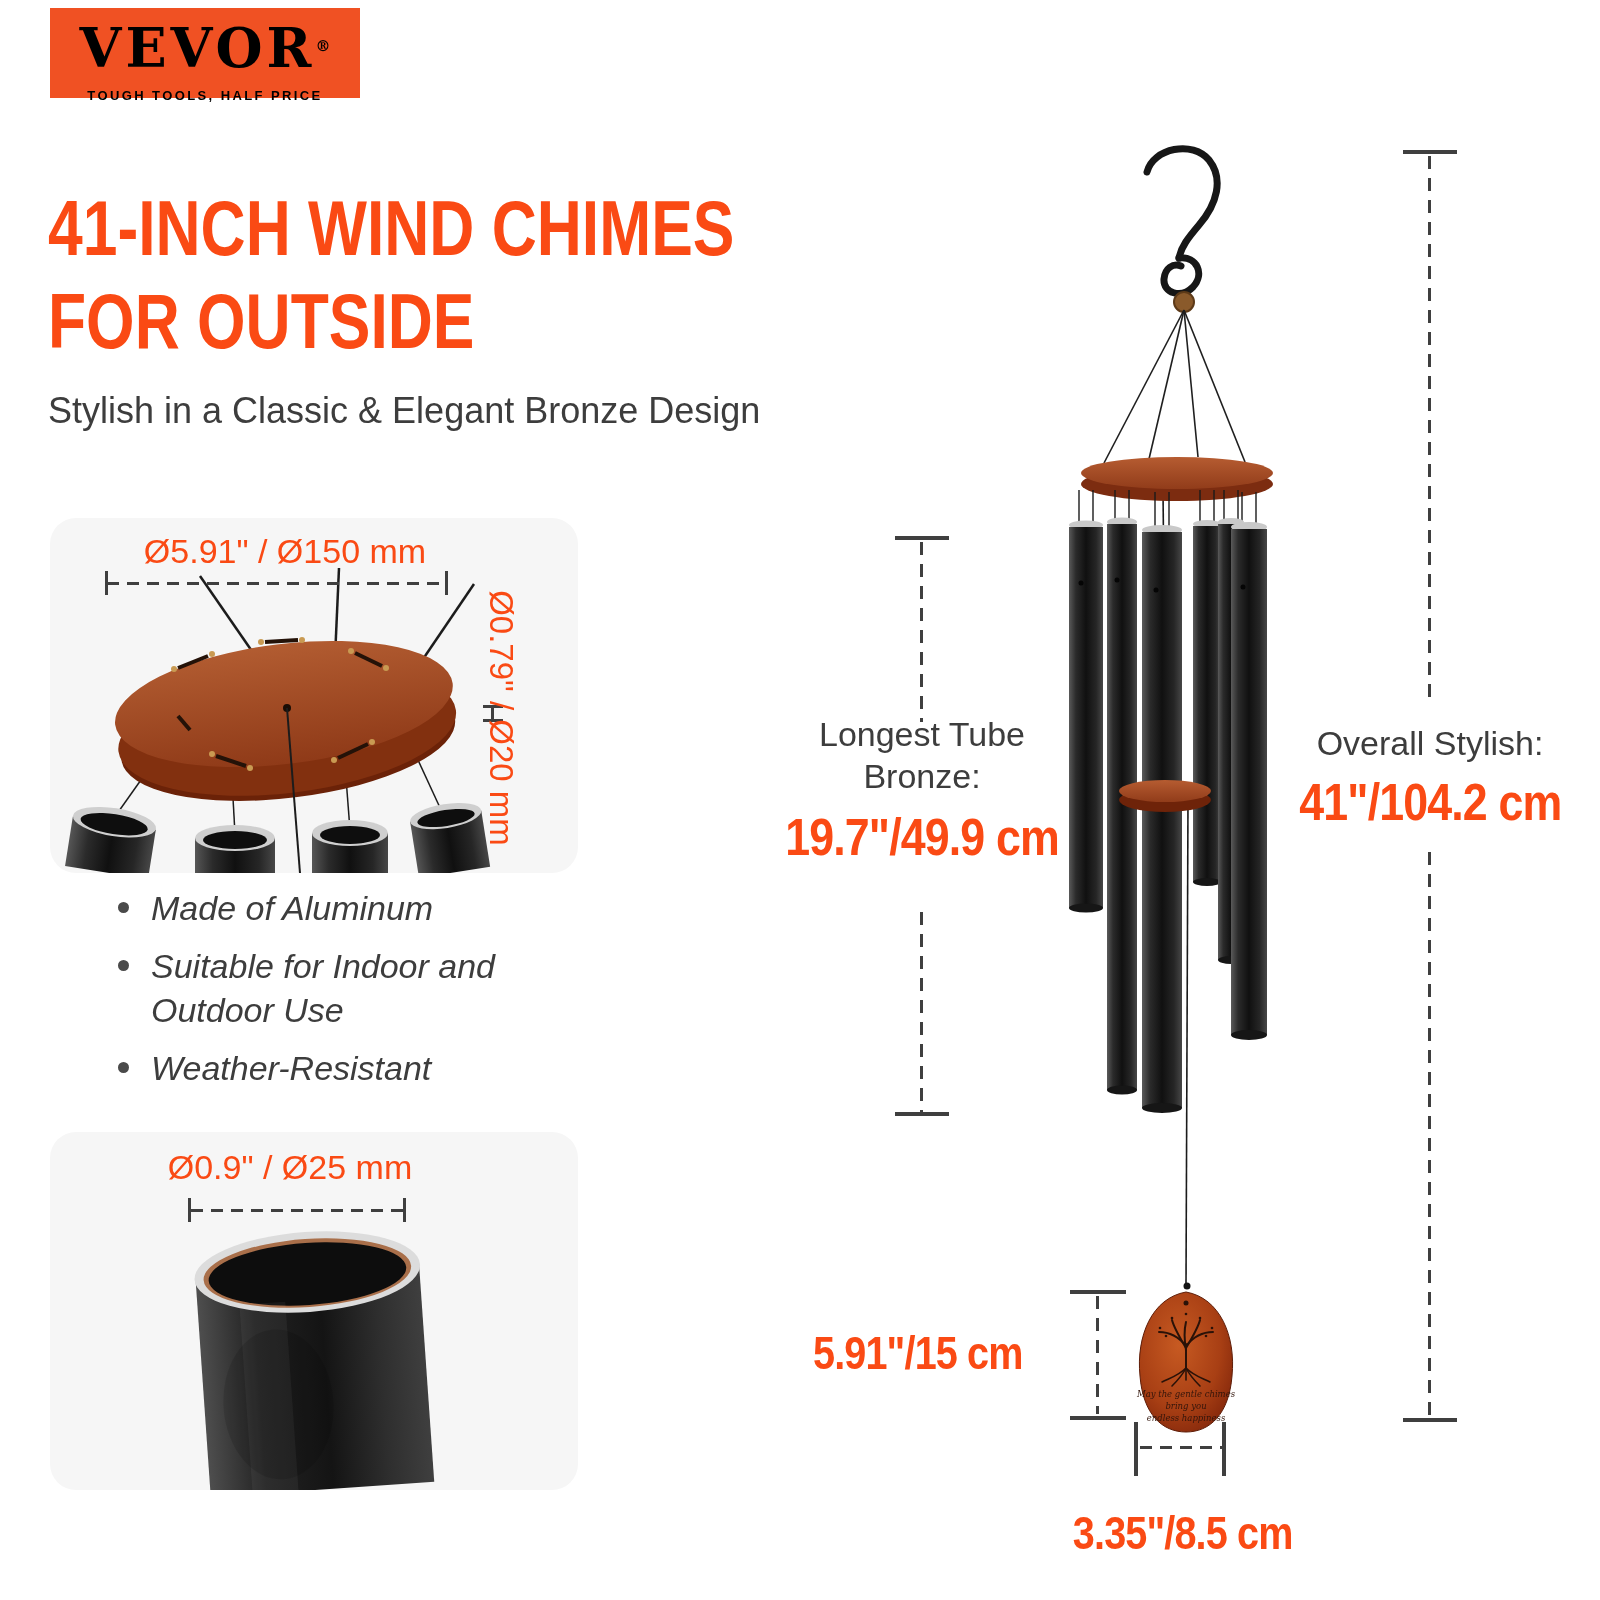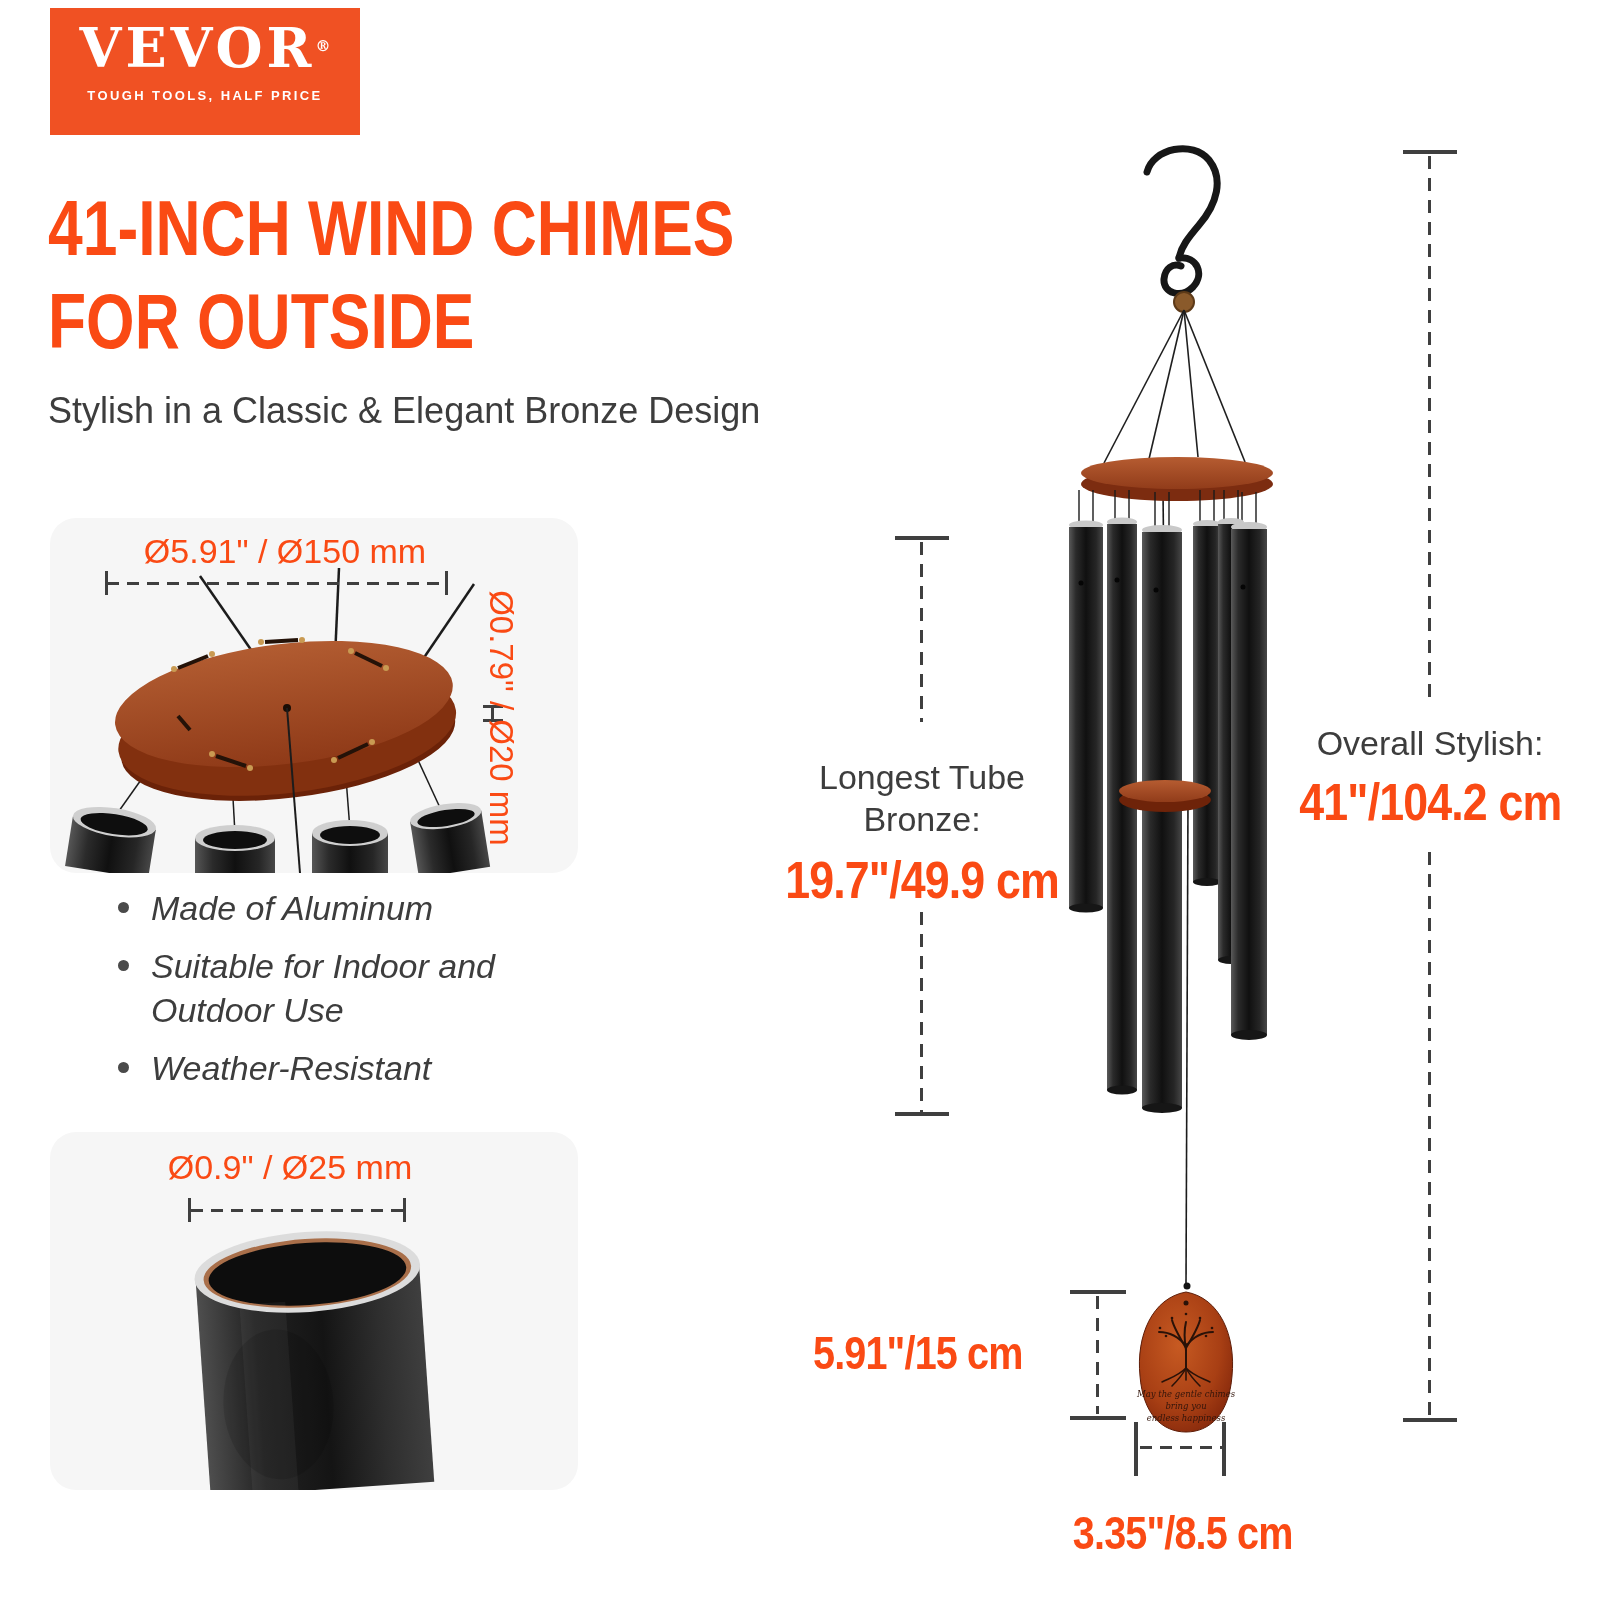--- a/index.html
+++ b/index.html
@@ -13,21 +13,21 @@
     font-family:"Liberation Sans",sans-serif;position:relative;overflow:hidden;}
   .abs{position:absolute;}
   .vdash{width:3px;background:repeating-linear-gradient(to bottom,var(--line) 0 13px,transparent 13px 22px);}
   .hdash{height:3px;background:repeating-linear-gradient(to right,var(--line) 0 12px,transparent 12px 20px);}
   .cap{background:var(--line);}
   .val{color:var(--accent);font-weight:bold;}
   .cond{display:inline-block;transform:scaleX(.86);transform-origin:center;letter-spacing:-1px;white-space:nowrap;}
   .glabel{color:var(--dark);}
   .center{text-align:center;}
   
-  .logo{left:50px;top:8px;width:310px;height:127px;background:var(--brand);color:#ffffff;}
+  .logo{left:50px;top:8px;width:310px;height:90px;background:var(--brand);color:#000000;}
   .logo-name{position:absolute;left:0;right:0;top:12px;text-align:center;
     font-family:"DejaVu Serif",serif;font-weight:bold;font-size:54px;letter-spacing:4px;line-height:56px;}
   .logo-reg{font-size:15px;vertical-align:top;position:relative;top:-2px;letter-spacing:0;}
   .logo-tag{position:absolute;left:0;right:0;top:80px;text-align:center;font-weight:bold;
     font-size:13px;letter-spacing:2.4px;}
   
   .title{left:48px;top:182px;width:1000px;color:var(--accent);font-weight:bold;
     font-size:78px;line-height:93px;transform:scaleX(.8);transform-origin:left top;white-space:nowrap;}
   .subtitle{left:48px;top:390px;width:950px;color:var(--dark);font-size:36px;}
   
@@ -306,21 +306,21 @@
     <g font-family="DejaVu Serif, serif" font-style="italic" font-size="8.5" fill="#33150b" text-anchor="middle">
       <text x="186" y="1257">May the gentle chimes</text>
       <text x="186" y="1269">bring you</text>
       <text x="186" y="1281">endless happiness</text>
     </g>
   </g>
 </svg>
 
 <div class="abs cap" style="left:895px;top:536px;width:54px;height:4px;"></div>
 <div class="abs vdash" style="left:920px;top:542px;height:180px;"></div>
-<div class="abs center" style="left:760px;top:756px;width:324px;">
+<div class="abs center" style="left:760px;top:713px;width:324px;">
   <div class="glabel" style="font-size:34px;line-height:42px;">Longest Tube</div>
   <div class="glabel" style="font-size:34px;line-height:42px;">Bronze:</div>
   <div class="val" style="font-size:52px;margin-top:10px;"><span class="cond">19.7"/49.9 cm</span></div>
 </div>
 <div class="abs vdash" style="left:920px;top:912px;height:200px;"></div>
 <div class="abs cap" style="left:895px;top:1112px;width:54px;height:4px;"></div>
 
 <div class="abs cap" style="left:1403px;top:150px;width:54px;height:4px;"></div>
 <div class="abs vdash" style="left:1428px;top:156px;height:544px;"></div>
 <div class="abs center" style="left:1270px;top:722px;width:320px;">

